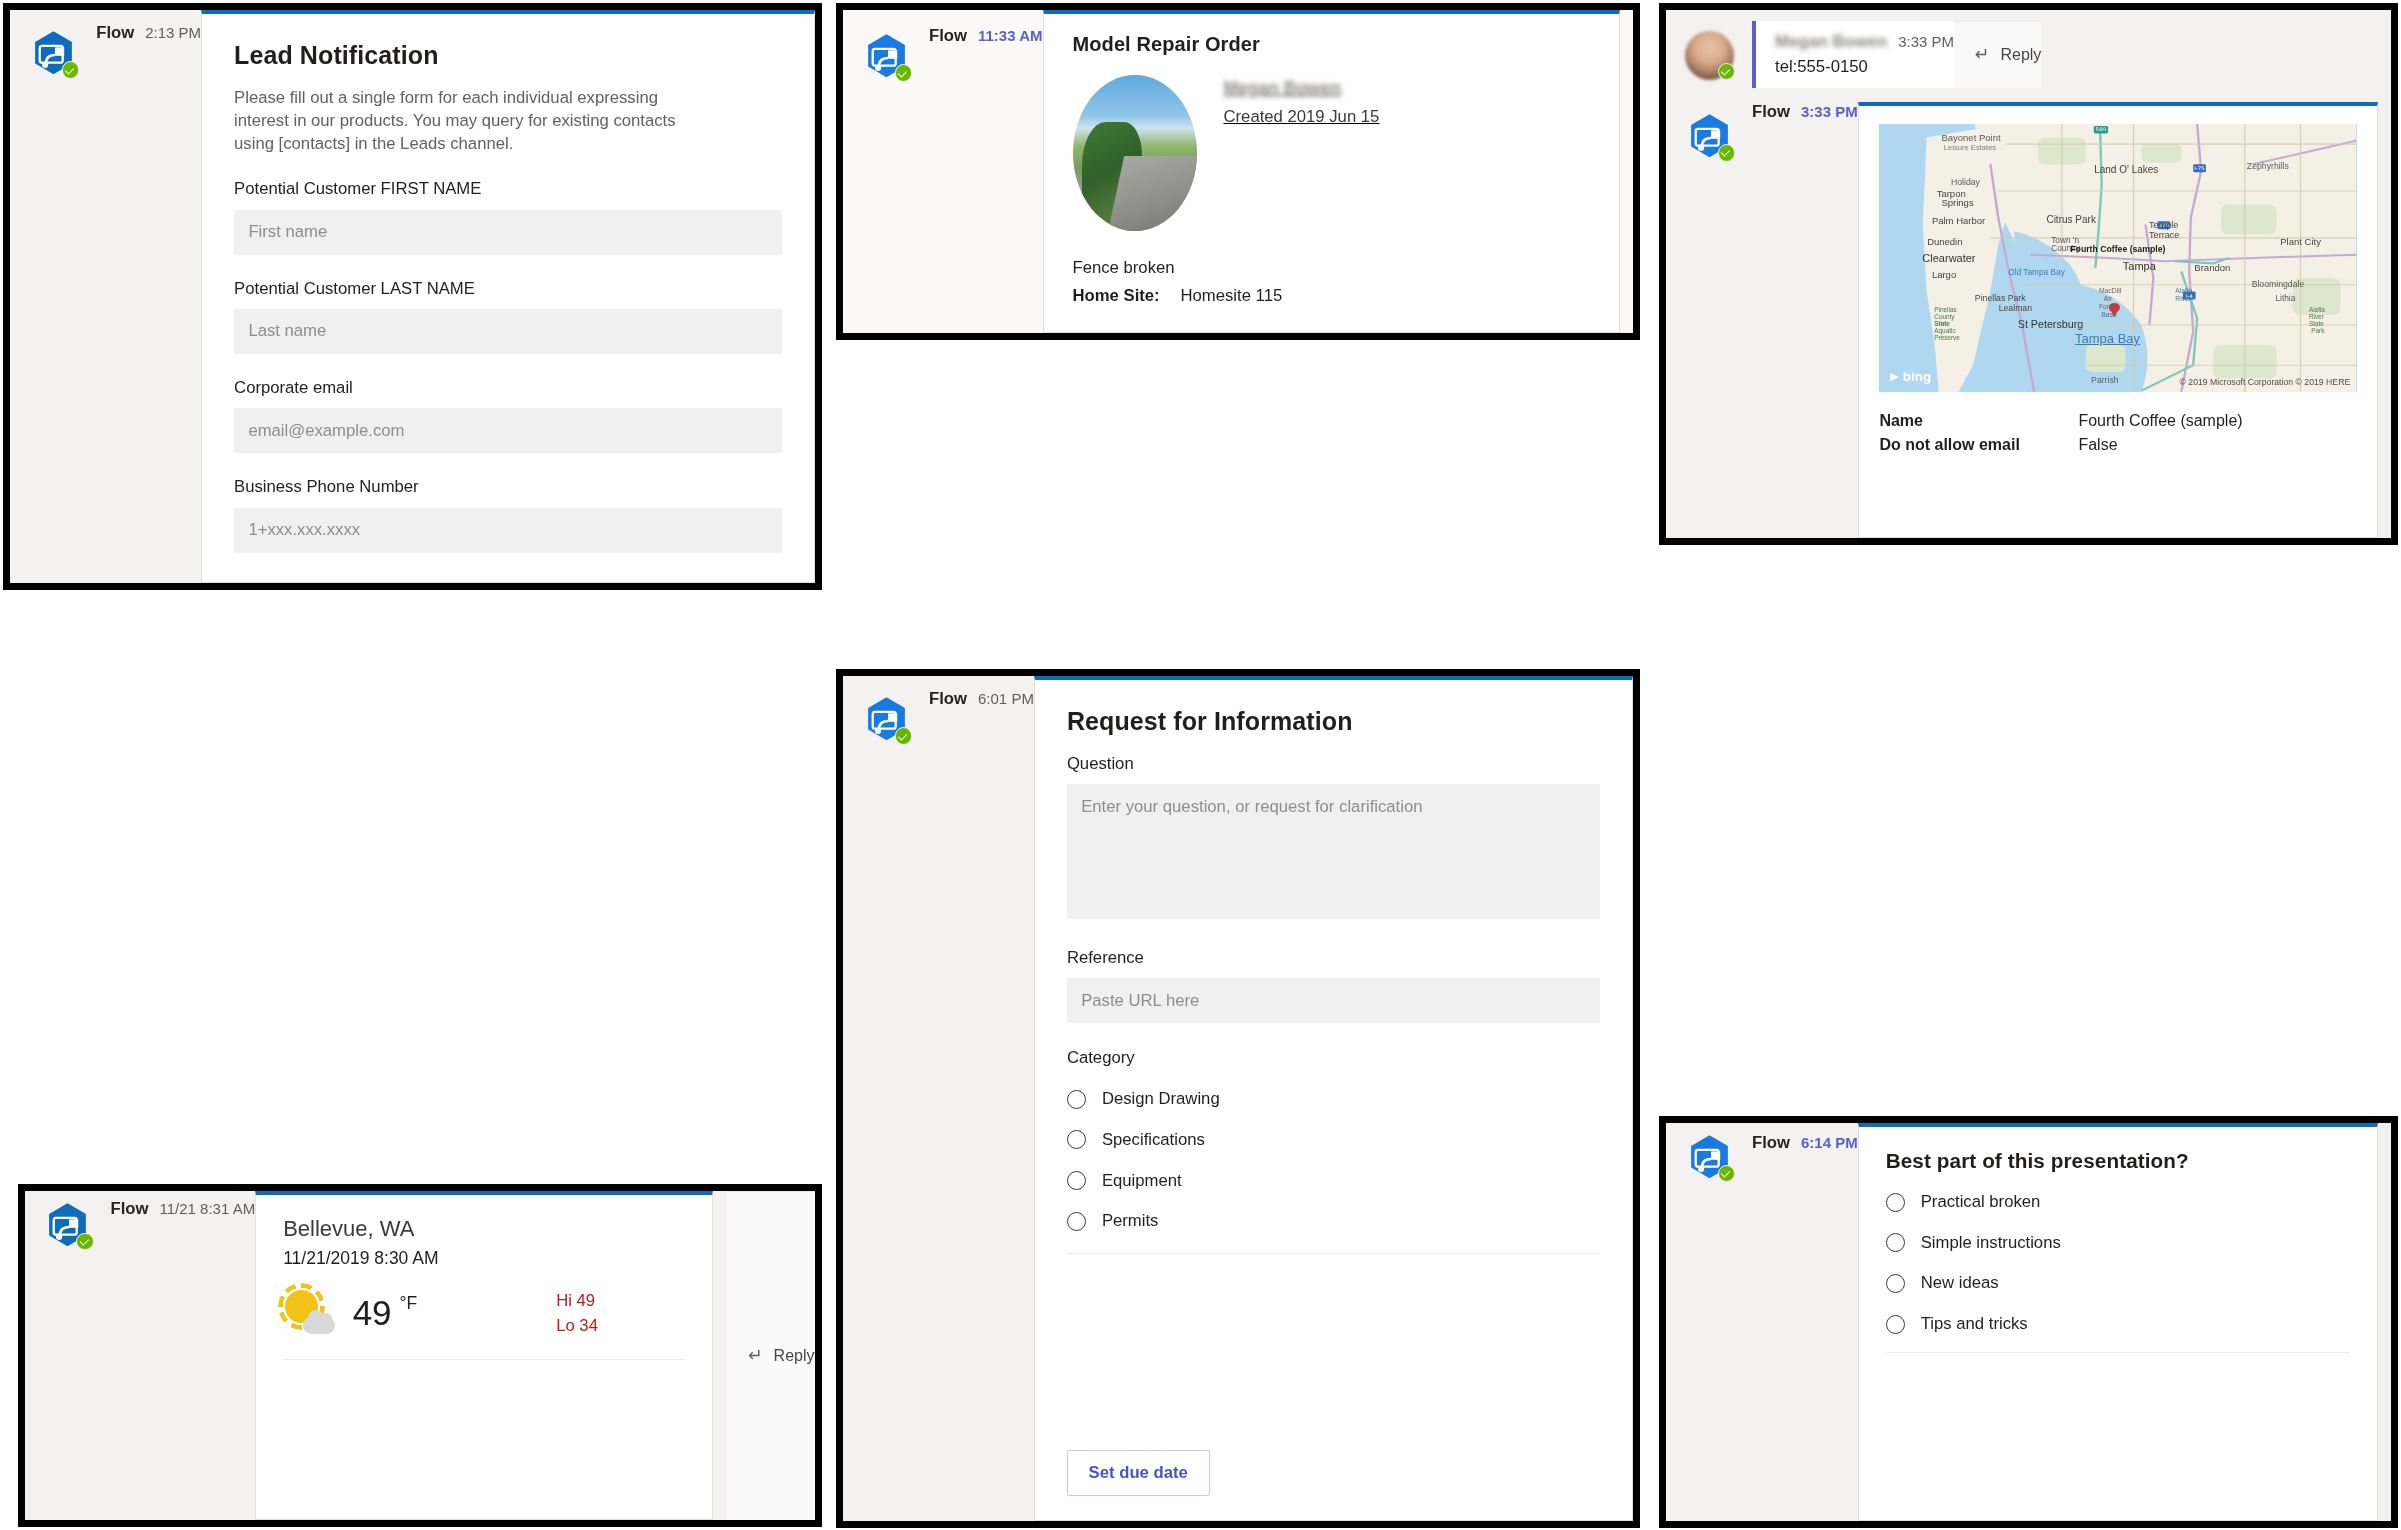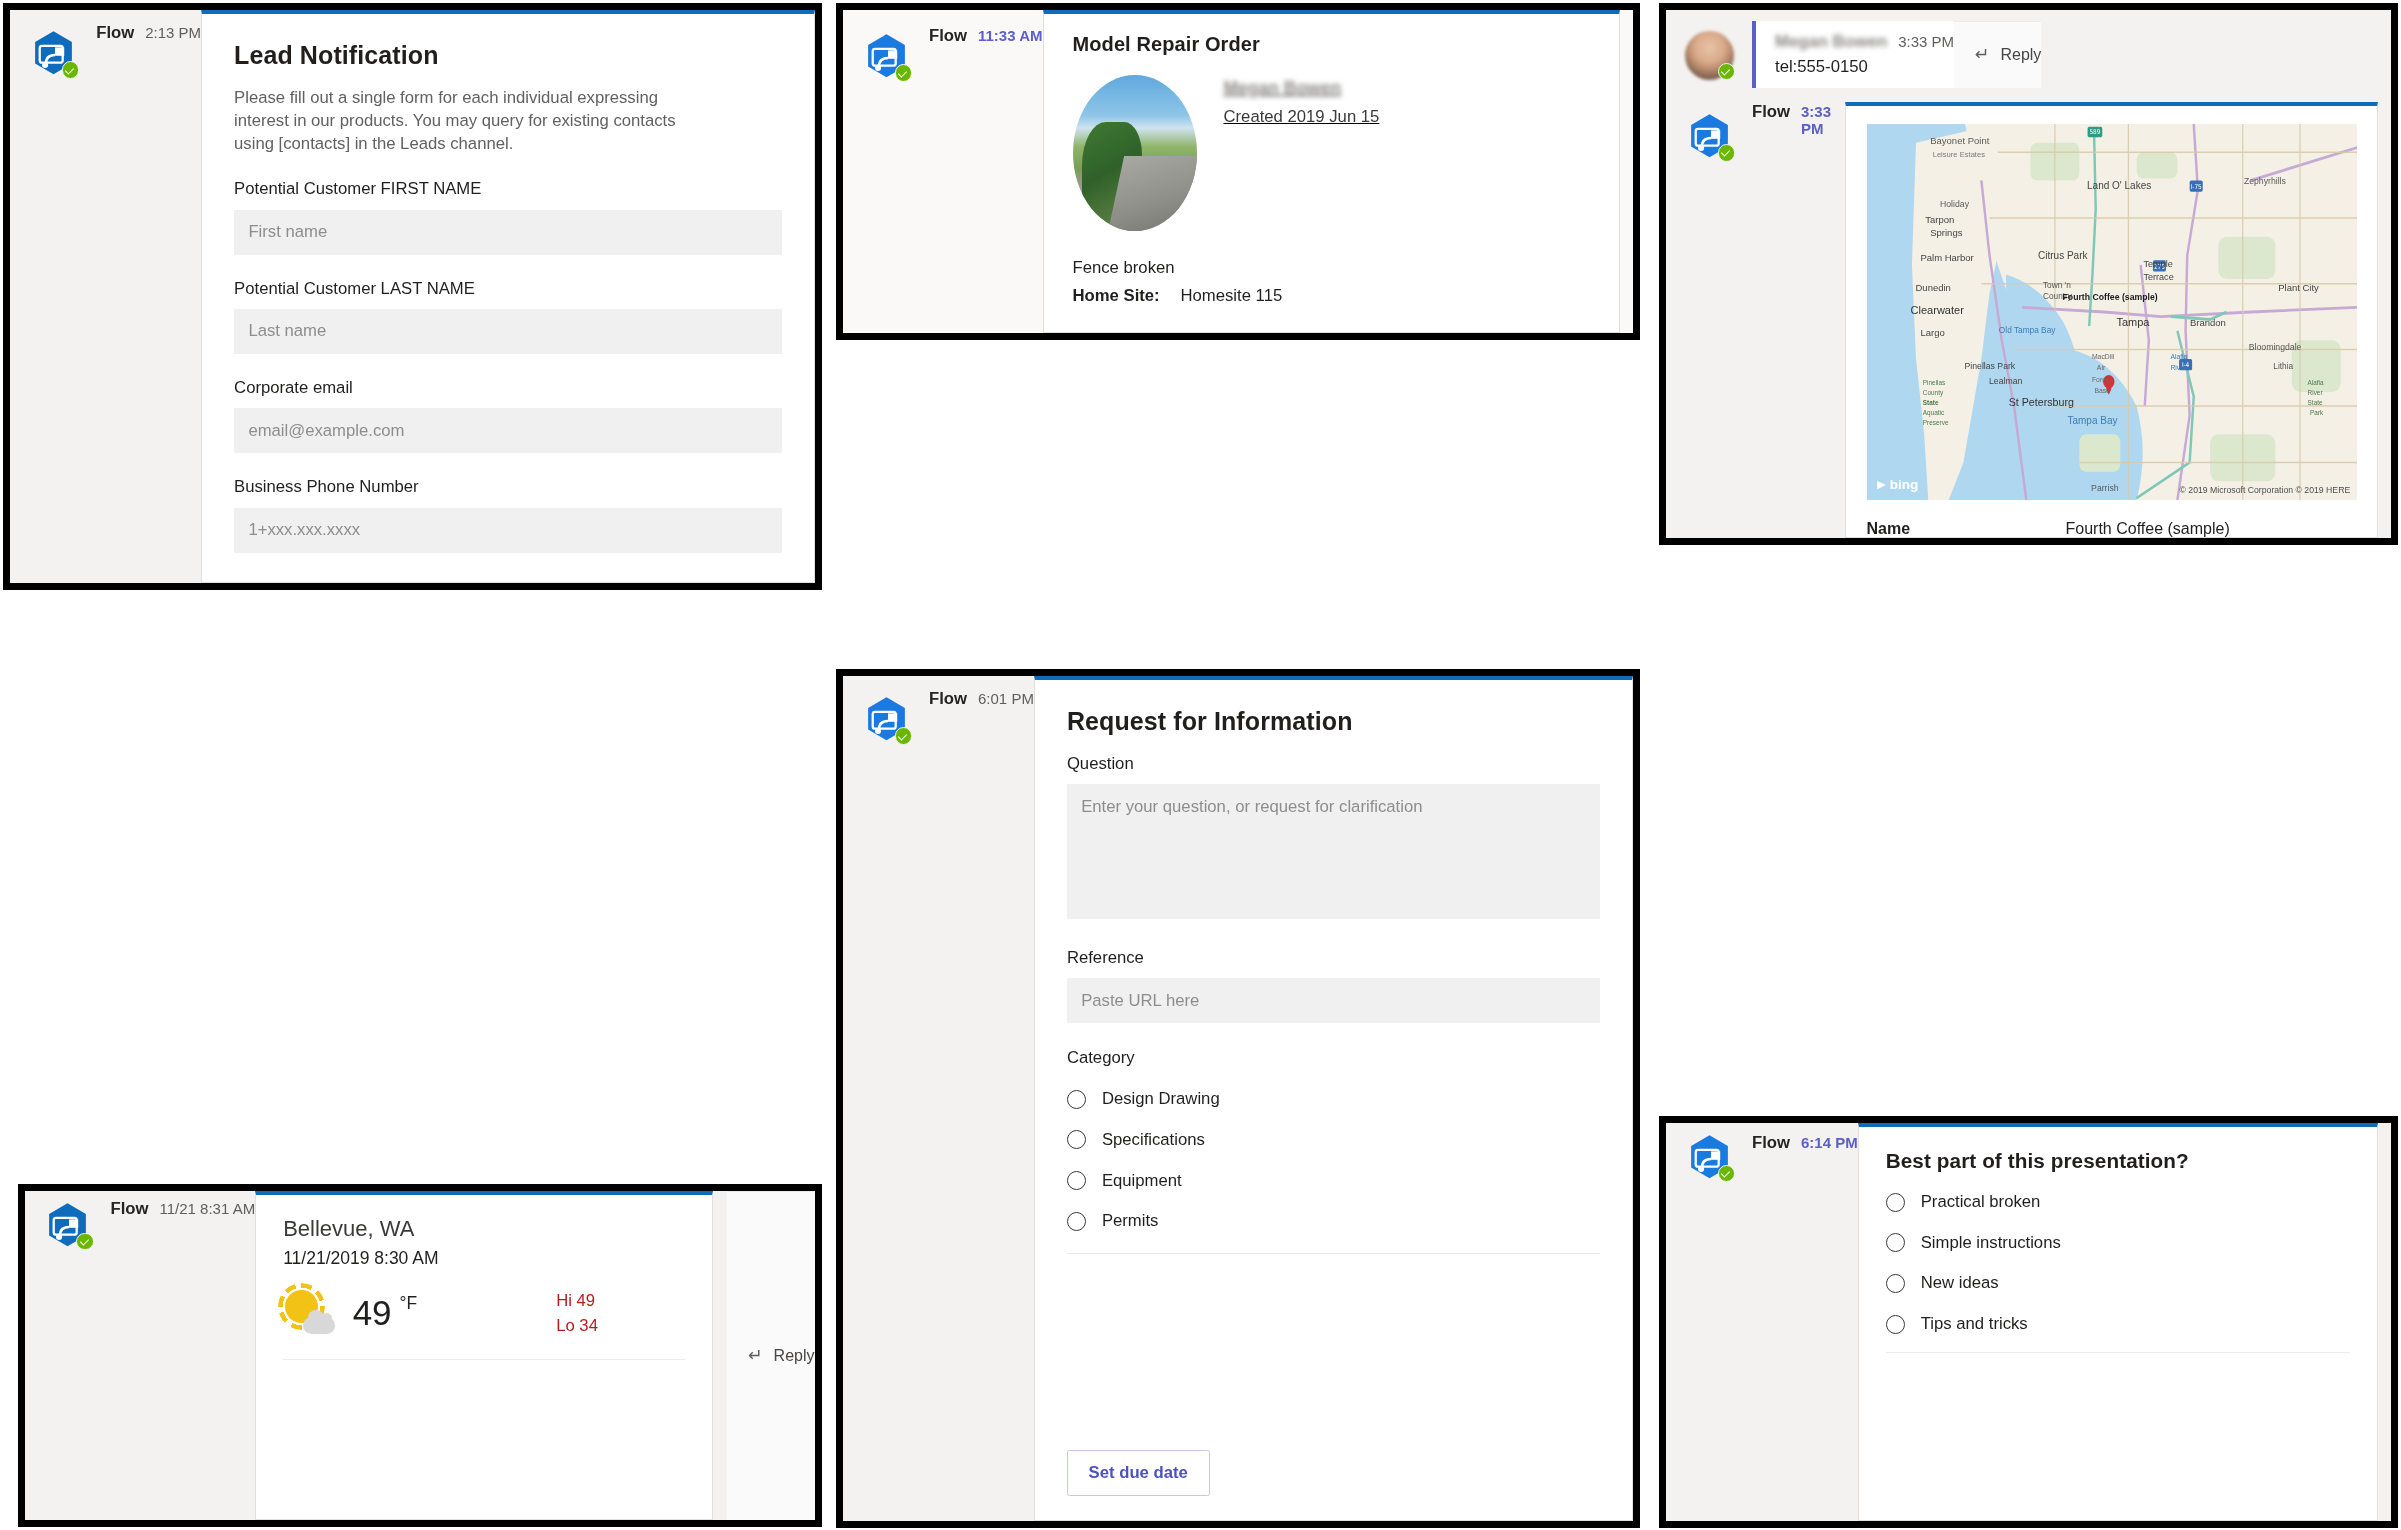--- a/index.html
+++ b/index.html
@@ -142,21 +142,21 @@
     -webkit-mask: radial-gradient(circle, transparent 0 56%, #000 57%);
             mask: radial-gradient(circle, transparent 0 56%, #000 57%);}
   .cloud { position:absolute; right:0; bottom:3.2px; width:32px;height:17.5px;background:#D8D8D8;border-radius:9.5px; }
   .cloud:before{content:"";position:absolute;left:4.8px;top:-7.2px;width:16px;height:16px;background:#D8D8D8;border-radius:50%;}
   .cloud:after{content:"";position:absolute;right:3.2px;top:-4px;width:11px;height:11px;background:#D8D8D8;border-radius:50%;}
   .w-temp { font-size:35px; color:#201f1e; margin-left:17.5px; }
   .w-unit { font-size:17.5px; color:#201f1e; margin-left:8px; align-self:flex-start; margin-top:4.8px; }
   .w-hilo { margin-left:auto; font-size:16.7px; color:#b91c1c; line-height:1.5; padding-right:87px;}
 
   
-  .map-wrap { position:relative; width:100%; height:376px; overflow:hidden; background:#AFD8F0; }
+  .map-wrap { position:relative; width:100%; height:268px; overflow:hidden; background:#AFD8F0; }
   .map-wrap svg { display:block; width:100%; height:100%; }
   .bing { position:absolute; left:11px; bottom:6.4px; display:flex; align-items:center; gap:4.8px; color:#fff; font-size:13.5px; font-weight:600;}
   .bing .b { font-weight:800; font-size:15px; }
   .map-credit { position:absolute; right:6.4px; bottom:4.8px; font-size:8.7px; color:#4d4d4d; }
   .map-parish { position:absolute; right:238px; bottom:6.4px; font-size:8.7px; color:#5a5a5a; }
 
   .mk-table { margin-top:17.5px; }
   .mk-row { display:flex; font-size:16px; line-height:1.5; }
   .mk-row .k { font-weight:700; color:#201f1e; width:199px; flex:0 0 199px; }
   .mk-row .v { color:#201f1e; }
@@ -496,21 +496,21 @@
                   <span style="position:absolute;left:25%;top:67%;font-size:8.7px;color:#444;">Lealman</span>
                   <span style="position:absolute;left:46%;top:61%;font-size:6.8px;color:#666;">MacDill</span>
                   <span style="position:absolute;left:47%;top:64%;font-size:6.8px;color:#666;">Air</span>
                   <span style="position:absolute;left:46%;top:67%;font-size:6.8px;color:#666;">Force</span>
                   <span style="position:absolute;left:46.5%;top:70%;font-size:6.8px;color:#666;">Base</span>
                   <span style="position:absolute;left:78%;top:58%;font-size:8.7px;color:#555;">Bloomingdale</span>
                   <span style="position:absolute;left:83%;top:63%;font-size:8.3px;color:#555;">Lithia</span>
                   <span style="position:absolute;left:62%;top:61%;font-size:6.8px;color:#3e7bb5;">Alafia</span>
                   <span style="position:absolute;left:62%;top:64%;font-size:6.8px;color:#3e7bb5;">River</span>
                   <span style="position:absolute;left:29%;top:72.5%;font-size:10.7px;color:#333;">St Petersburg</span>
-                  <span style="position:absolute;left:41%;top:77.5%;font-size:10px;color:#3e7bb5;">Tampa Bay</span>
+                  <span style="position:absolute;left:41%;top:77.5%;font-size:13px;color:#3e7bb5;text-decoration:underline;">Tampa Bay</span>
                   <span style="position:absolute;left:11.5%;top:68%;font-size:6.4px;color:#4a7a4a;">Pinellas</span>
                   <span style="position:absolute;left:11.5%;top:70.6%;font-size:6.4px;color:#4a7a4a;">County</span>
                   <span style="position:absolute;left:11.5%;top:73.2%;font-size:6.4px;color:#4a7a4a;font-weight:700;">State</span>
                   <span style="position:absolute;left:11.5%;top:75.8%;font-size:6.4px;color:#4a7a4a;">Aquatic</span>
                   <span style="position:absolute;left:11.5%;top:78.4%;font-size:6.4px;color:#4a7a4a;">Preserve</span>
                   <span style="position:absolute;left:90%;top:68%;font-size:6.4px;color:#4a7a4a;">Alafia</span>
                   <span style="position:absolute;left:90%;top:70.6%;font-size:6.4px;color:#4a7a4a;">River</span>
                   <span style="position:absolute;left:90%;top:73.2%;font-size:6.4px;color:#4a7a4a;">State</span>
                   <span style="position:absolute;left:90.5%;top:75.8%;font-size:6.4px;color:#4a7a4a;">Park</span>
                   <span style="position:absolute;left:40%;top:44.7%;font-size:8.7px;color:#1b1b1b;font-weight:700;">Fourth Coffee (sample)</span>

